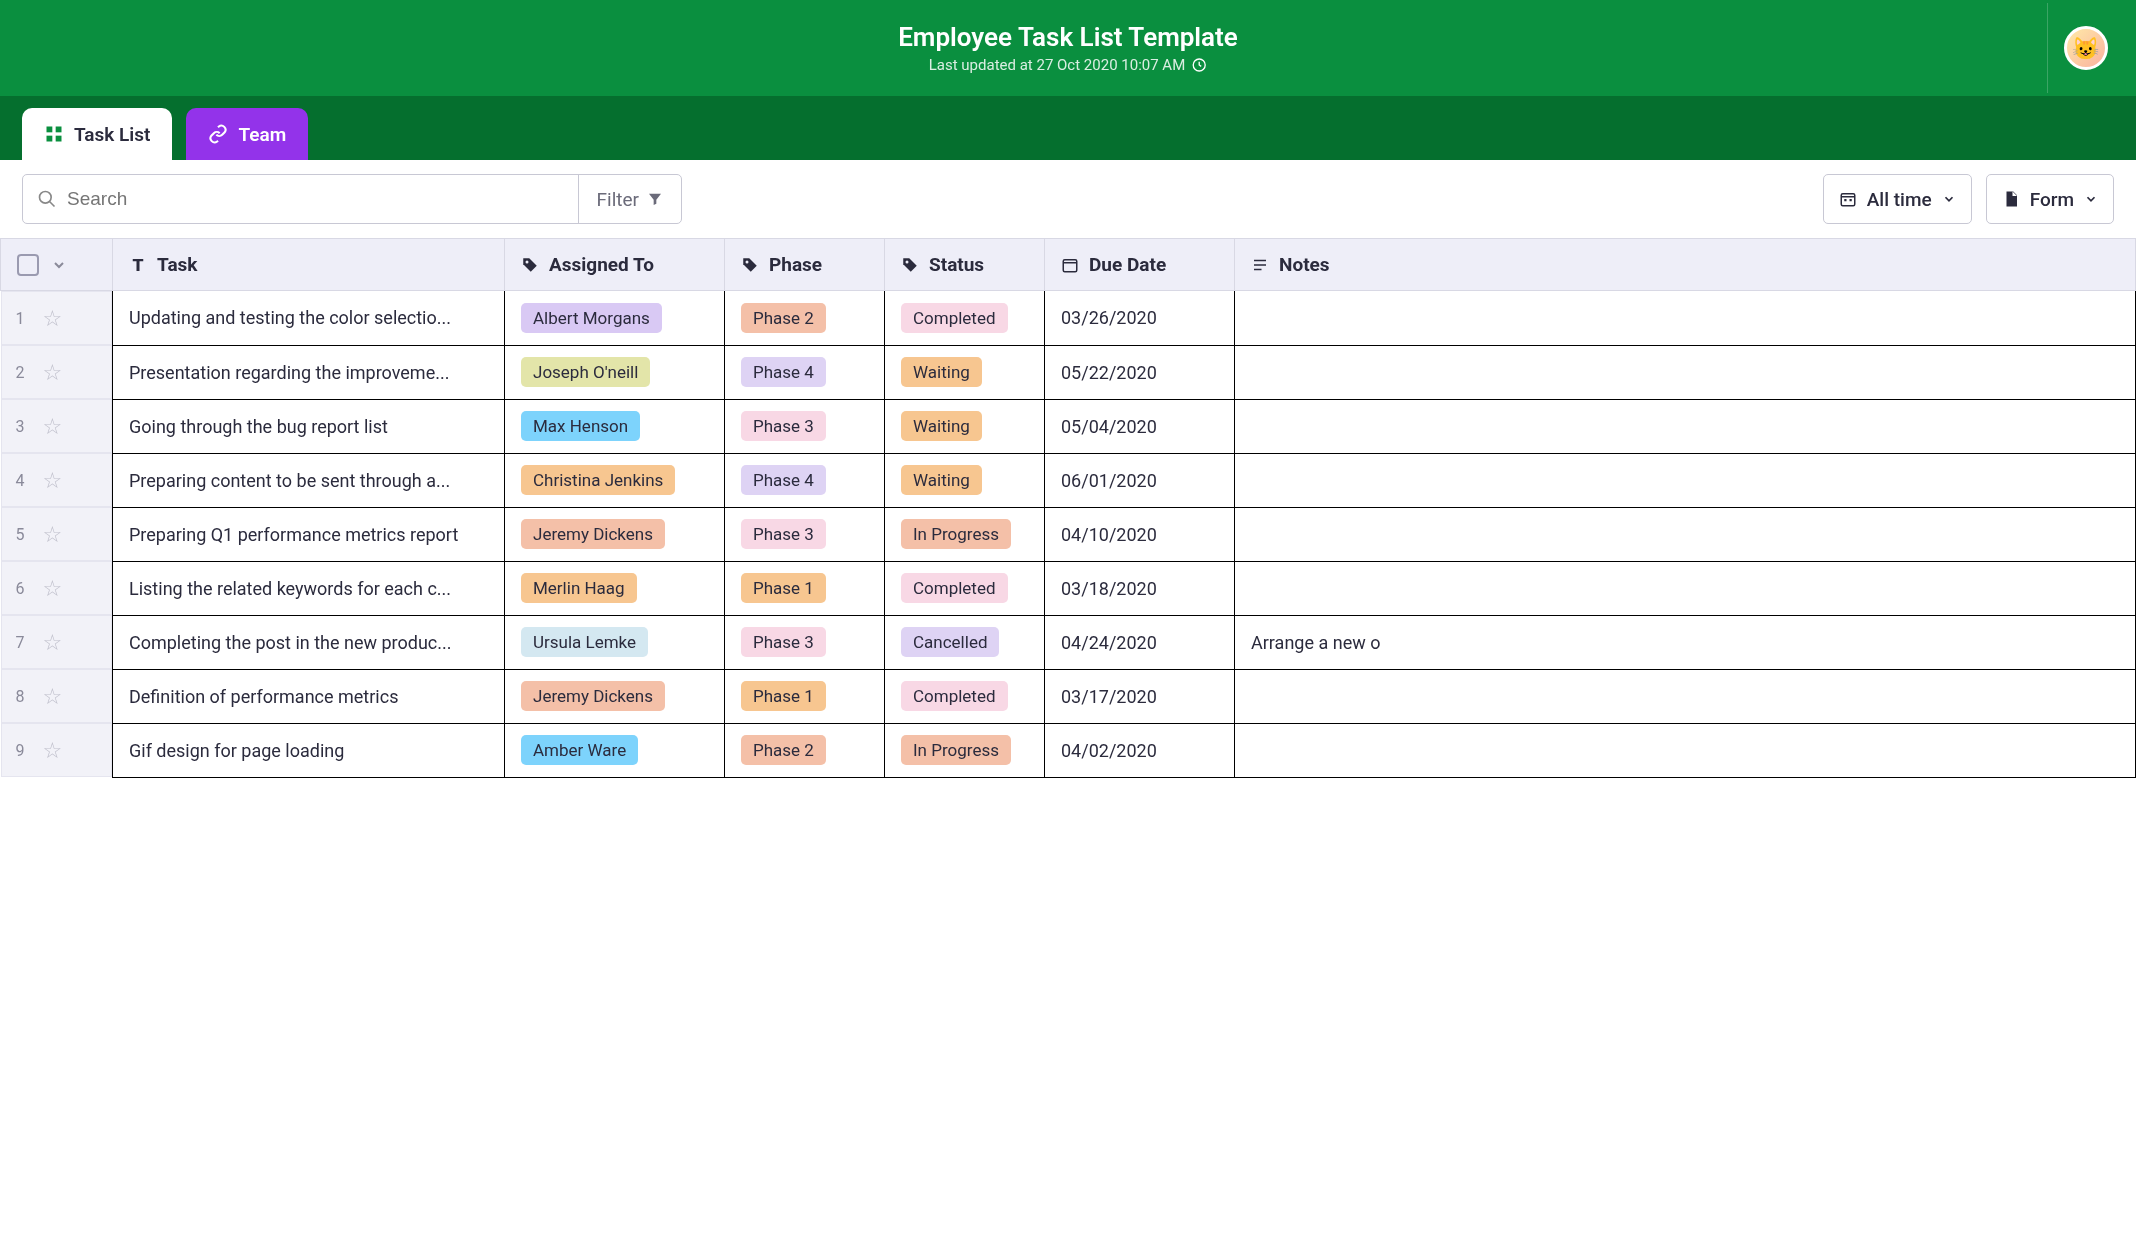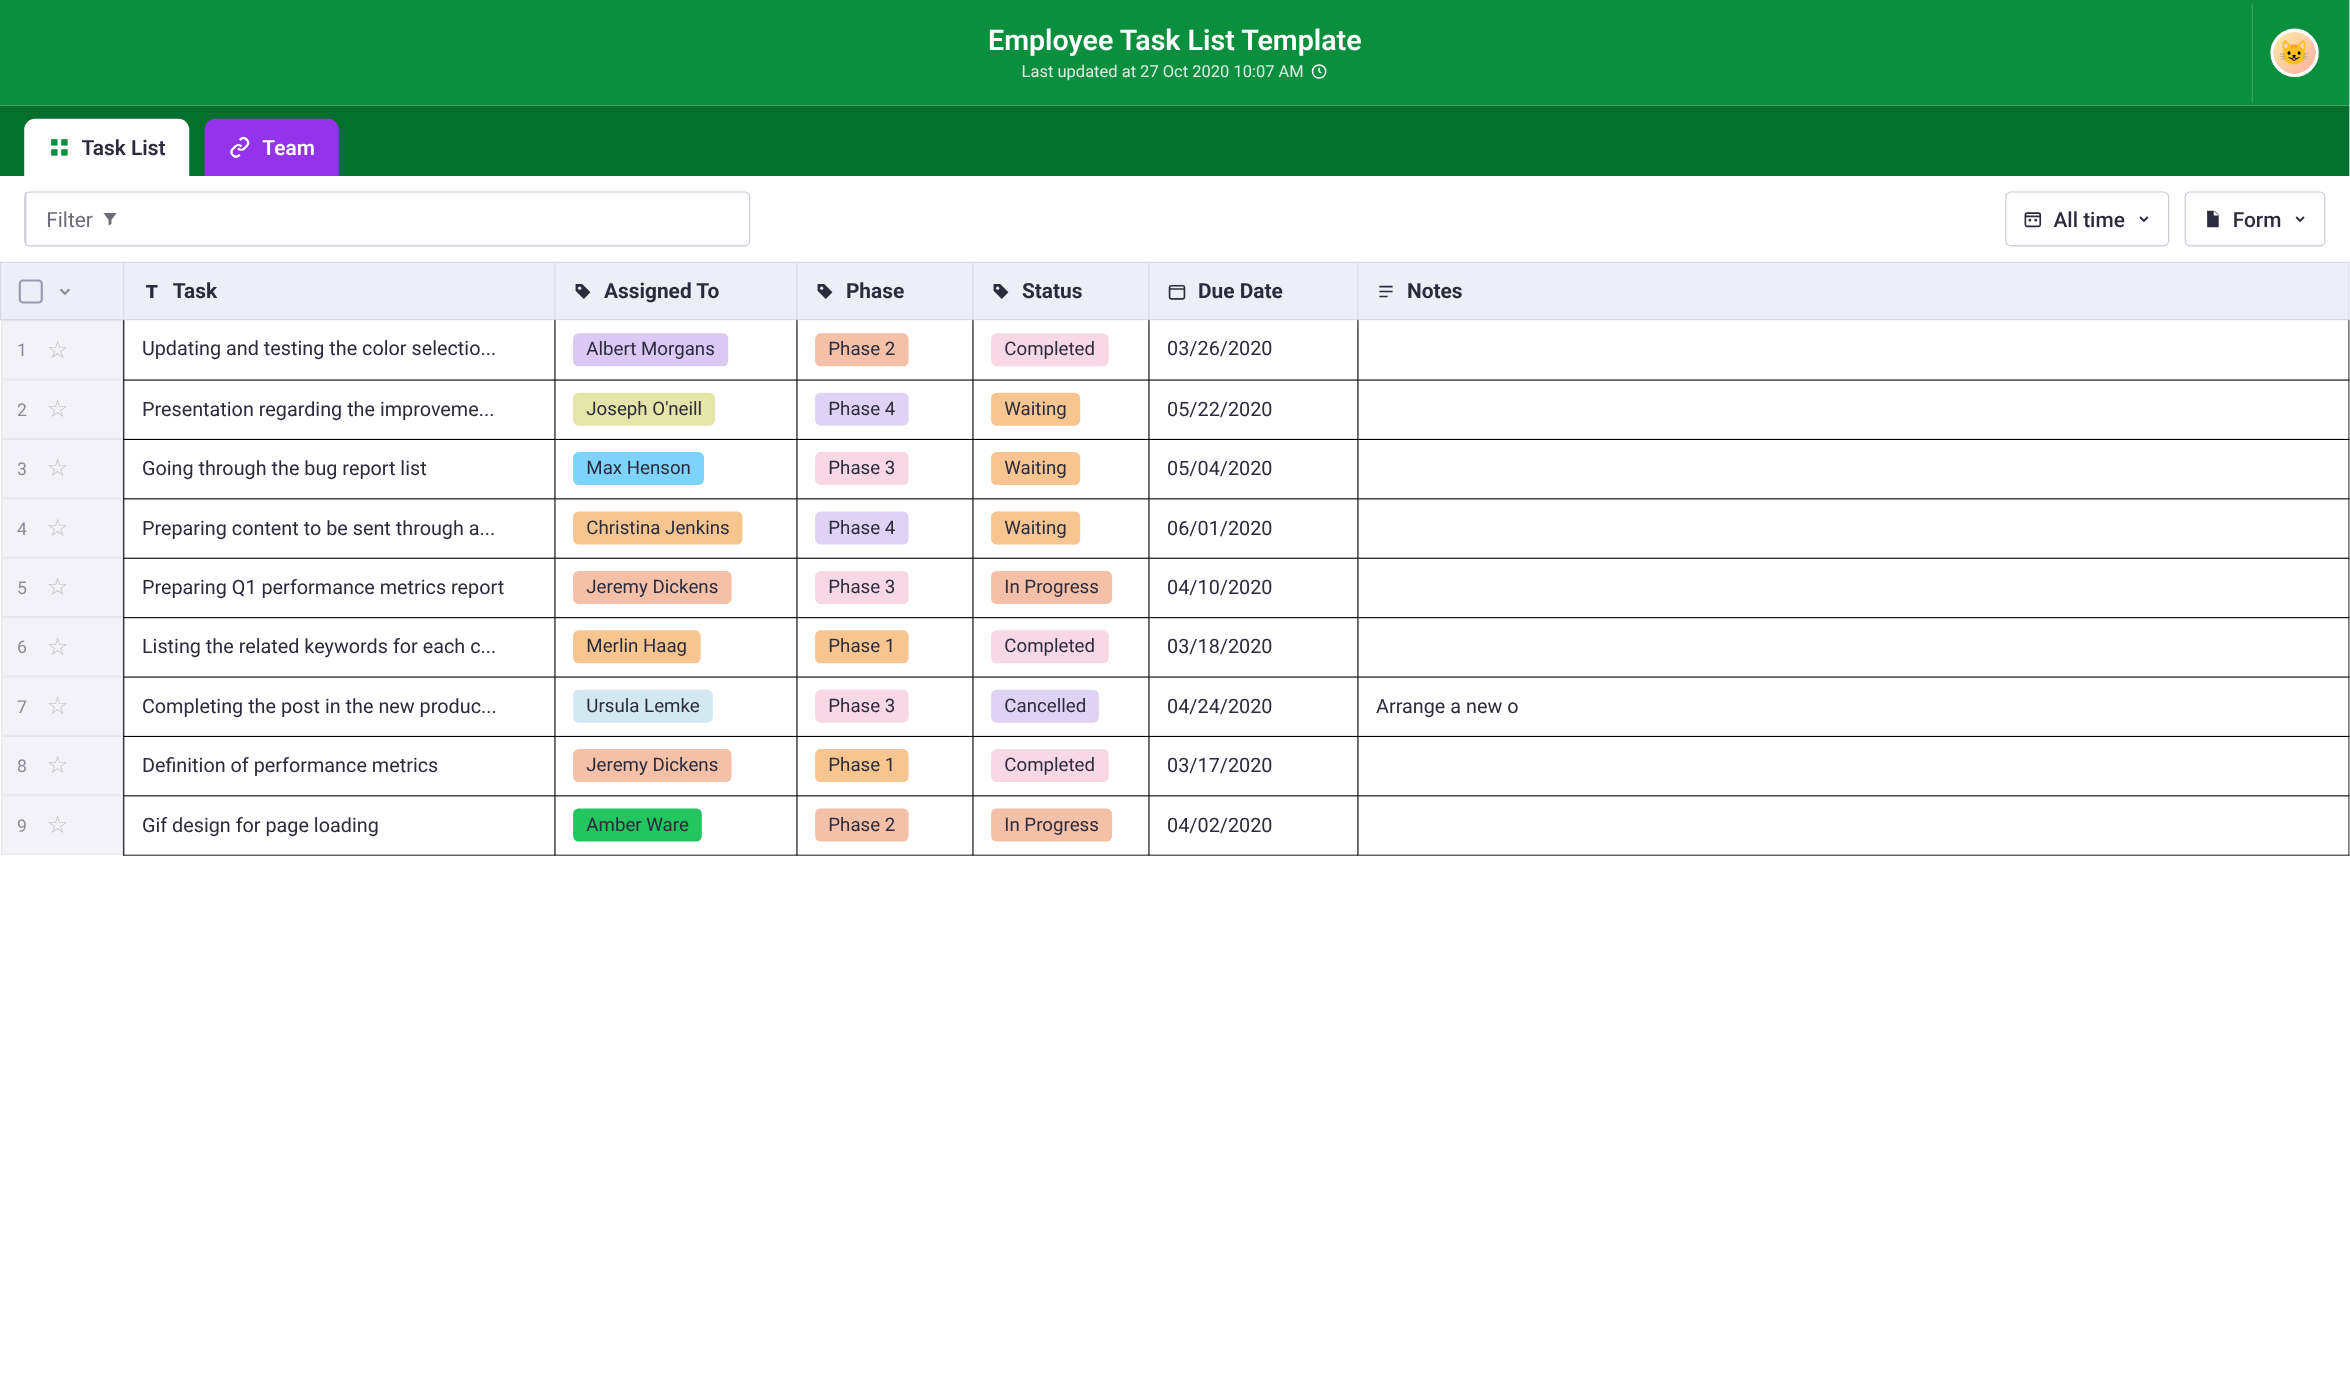--- a/index.html
+++ b/index.html
@@ -44,21 +44,21 @@
 .cbox { width:22px; height:22px; border:2px solid #9a9ab0; border-radius:4px; cursor:pointer; }
 
 .col-task { width: 392px; }
 .col-assigned { width: 220px; }
 .col-phase { width: 160px; }
 .col-status { width: 160px; }
 .col-due { width: 190px; }
 
 
 .c-lavender { background:#d9c9f4; } .c-olive { background:#e3e5a9; } .c-mint { background:#7dd3fc; }
-.c-orange { background:#f7c690; } .c-pink { background:#22c55e; } .c-peach { background:#f4c0a8; }
+.c-orange { background:#f7c690; } .c-pink { background:#7dd3fc; } .c-peach { background:#f4c0a8; }
 .c-ltblue { background:#d4e8f1; } .c-ltpink { background:#f8d8e5; } .c-lav2 { background:#ded3f4; }
 
 svg { display:block; }
 </style>
 </head>
 <body>
 
 <div class="header">
   <div class="header-center">
     <div class="header-title">Employee Task List Template</div>
@@ -93,20 +93,29 @@
           <path d="M10 13a5 5 0 0 0 7 0l3-3a5 5 0 0 0-7-7l-1 1"></path>
           <path d="M14 11a5 5 0 0 0-7 0l-3 3a5 5 0 0 0 7 7l1-1"></path>
         </svg>
       </span>
     <span>Team</span>
   </div>
 </div>
 
 <div class="toolbar">
   <div class="search-box">
+    <div class="search-input-wrap">
+      <span>
+          <svg width="20" height="20" viewBox="0 0 24 24" fill="none" stroke="#888" stroke-width="2">
+            <circle cx="10" cy="10" r="7"></circle>
+            <path d="M21 21l-6-6"></path>
+          </svg>
+        </span>
+      <input class="search-input" placeholder="Search" style="">
+    </div>
     <div class="filter-btn">
       <span>Filter</span>
       <span>
           <svg width="16" height="16" viewBox="0 0 24 24" fill="#6b6b7a">
             <path d="M3 4h18l-7 9v6l-4 2v-8L3 4z"></path>
           </svg>
         </span>
     </div>
   </div>
   <div class="spacer"></div>

